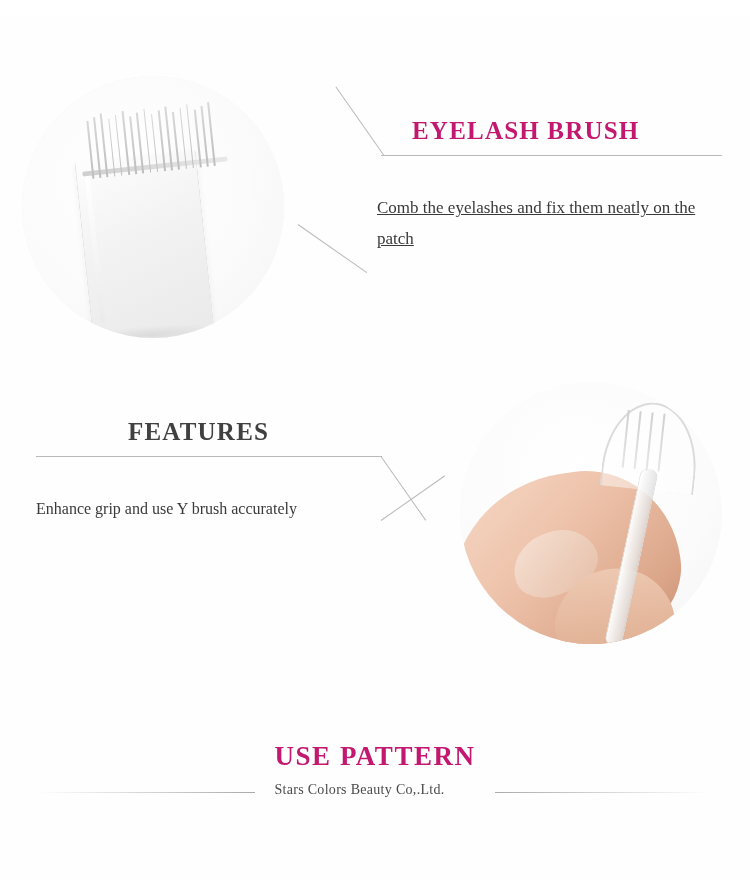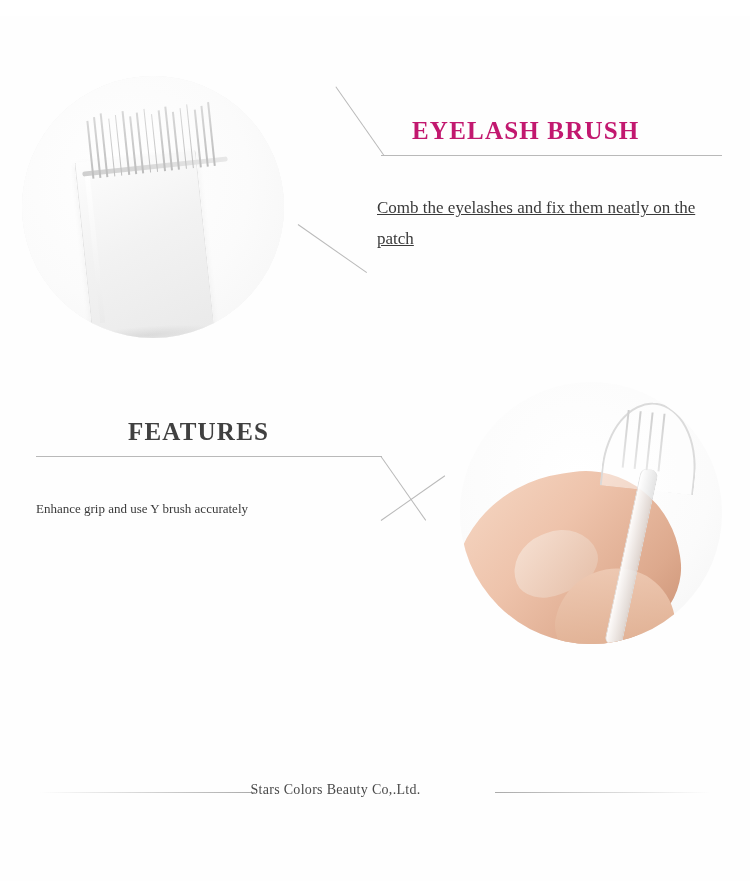--- a/index.html
+++ b/index.html
@@ -272,21 +272,21 @@
     font-size: 25px;
     letter-spacing: 1.2px;
     color: #404040;
     font-weight: bold;
   }
   #desc-features {
     position: absolute;
     left: 36px;
     top: 479px;
     width: 380px;
-    font-size: 13px;
+    font-size: 16px;
     line-height: 28px;
     color: #3a3a3a;
   }
 
   
   #title-use-pattern {
     position: absolute;
     left: 0;
     top: 725px;
     width: 750px;
@@ -314,20 +314,21 @@
   }
   #brand-line {
     position: absolute;
     left: 0;
     top: 766px;
     width: 671px;
     text-align: center;
     font-size: 14px;
     color: #4a4a4a;
     letter-spacing: .3px;
+    padding-left: 24px;
   }
 </style>
 </head>
 <body>
 
 <div class="page">
 
   <div class="circle-photo" id="photo-brush">
     <div class="comb-wrap">
       <div class="comb-body"></div>
@@ -379,17 +380,18 @@
     </div>
   </div>
 
   <div class="s2-line-h"></div>
   <div class="s2-line-diag1"></div>
   <div class="s2-line-diag2"></div>
 
   <div id="title-features">FEATURES</div>
   <div id="desc-features">Enhance grip and use Y brush accurately</div>
 
+  <div id="title-use-pattern">USE PATTERN</div>
   <div class="s3-rule-left"></div>
   <div class="s3-rule-right"></div>
   <div id="brand-line">Stars Colors Beauty Co,.Ltd.</div>
 
 </div>
 
 </body></html>

